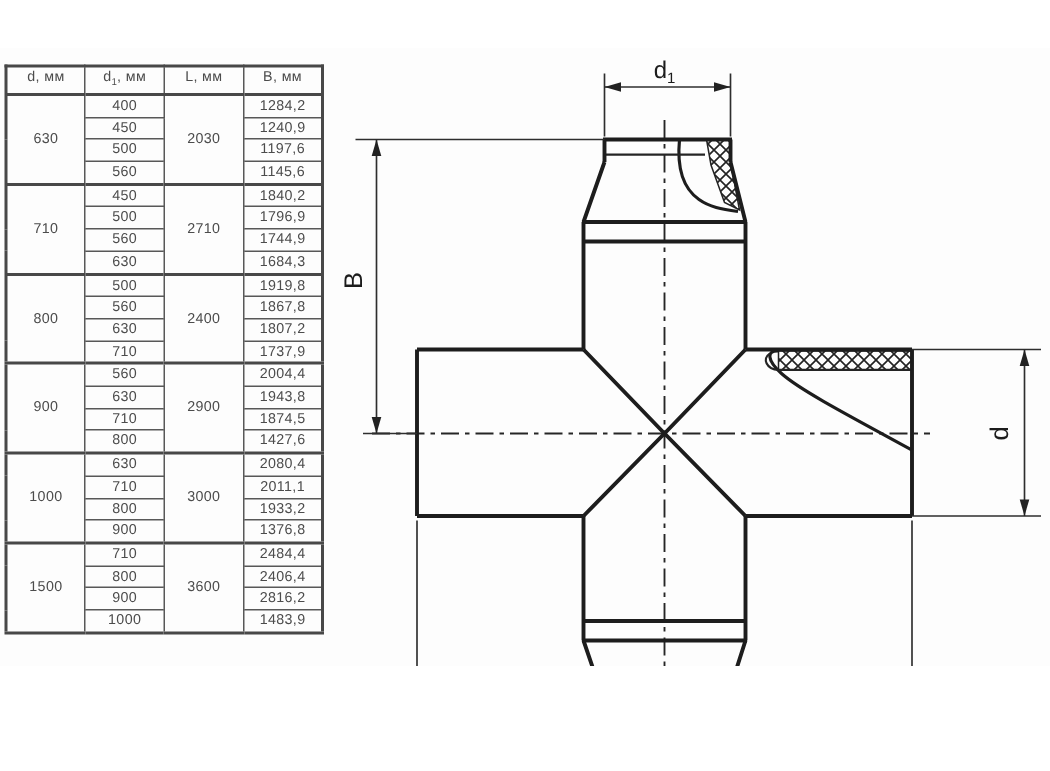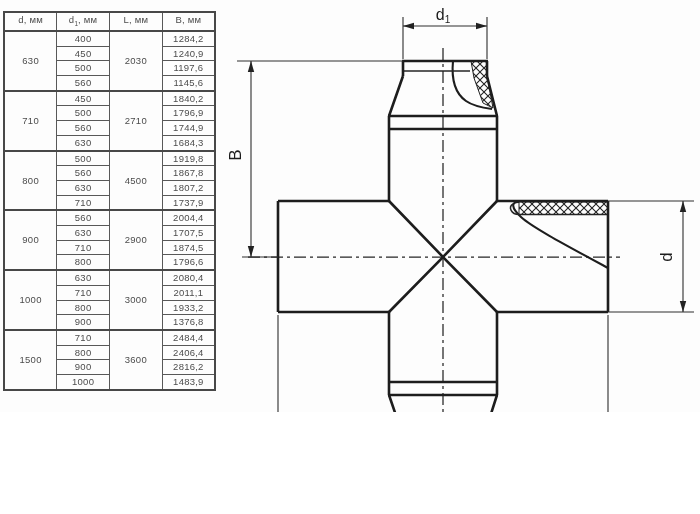--- a/index.html
+++ b/index.html
@@ -1,18 +1,19 @@
 <!DOCTYPE html>
 <html><head>
 <meta charset="utf-8">
 <style>
   html,body{margin:0;padding:0;background:#fff;}
   .stage{
     position:relative;width:700px;height:412px;background:#fdfdfd;overflow:hidden;
     font-family:"Liberation Sans",sans-serif;
+    margin-top:32px;
   }
   
   table.dim-table{
     position:absolute;left:3px;top:11px;width:213px;
     border-collapse:collapse;table-layout:fixed;
     font-family:"Liberation Sans",sans-serif;
     font-size:9.5px;color:#4c4c4c;text-align:center;letter-spacing:.25px;
     border:2px solid #484848;background:#fdfdfd;
   }
   .dim-table th,.dim-table td{
@@ -80,21 +81,21 @@
           <td>560</td>
           <td>1744,9</td>
         </tr>
         <tr class="gsep">
           <td>630</td>
           <td>1684,3</td>
         </tr>
         <tr>
           <td class="merged" rowspan="4">800</td>
           <td>500</td>
-          <td class="merged" rowspan="4">4500</td>
+          <td class="merged" rowspan="4">2400</td>
           <td>1919,8</td>
         </tr>
         <tr>
           <td>560</td>
           <td>1867,8</td>
         </tr>
         <tr>
           <td>630</td>
           <td>1807,2</td>
         </tr>
@@ -103,29 +104,29 @@
           <td>1737,9</td>
         </tr>
         <tr>
           <td class="merged" rowspan="4">900</td>
           <td>560</td>
           <td class="merged" rowspan="4">2900</td>
           <td>2004,4</td>
         </tr>
         <tr>
           <td>630</td>
-          <td>1707,5</td>
+          <td>1943,8</td>
         </tr>
         <tr>
           <td>710</td>
           <td>1874,5</td>
         </tr>
         <tr class="gsep">
           <td>800</td>
-          <td>1796,6</td>
+          <td>1427,6</td>
         </tr>
         <tr>
           <td class="merged" rowspan="4">1000</td>
           <td>630</td>
           <td class="merged" rowspan="4">3000</td>
           <td>2080,4</td>
         </tr>
         <tr>
           <td>710</td>
           <td>2011,1</td>

